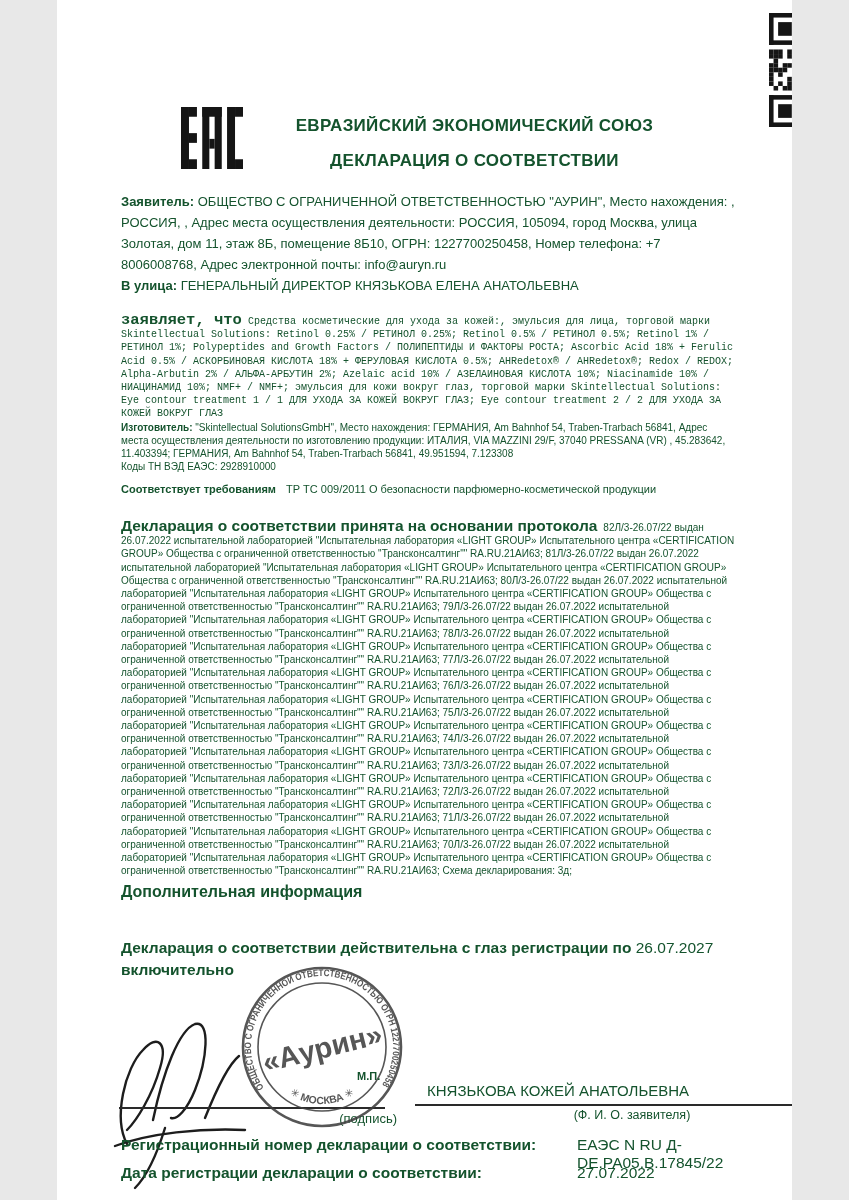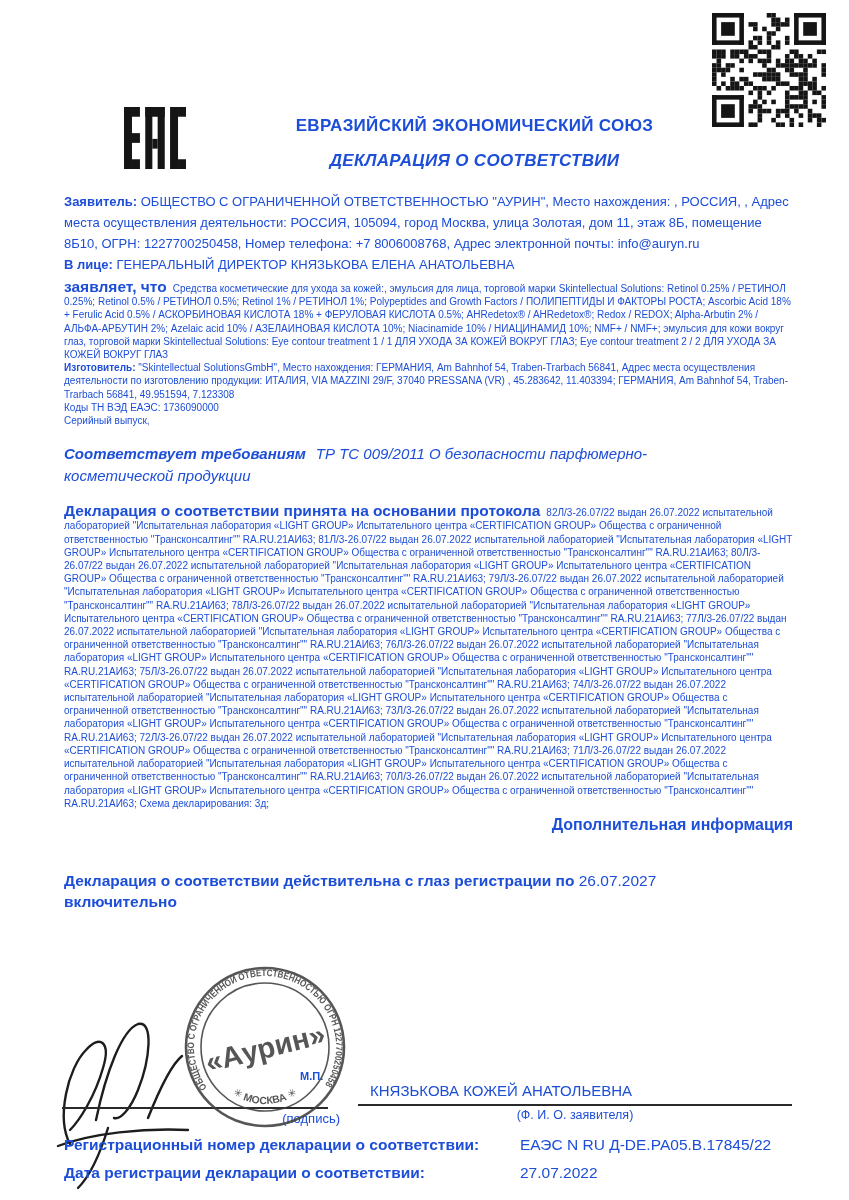--- a/index.html
+++ b/index.html
@@ -1,39 +1,39 @@
 <!DOCTYPE html>
 <html><head>
 <meta charset="utf-8">
 <style>
   html,body{margin:0;padding:0;background:#e8e8e8;}
   .page{
-    position:relative;width:849px;height:1200px;background:#ffffff;
-    font-family:"Liberation Sans","DejaVu Sans",sans-serif;color:#1d4ed8;
+    position:relative;width:735px;height:1200px;background:#ffffff;
+    font-family:"Liberation Sans","DejaVu Sans",sans-serif;color:#14532d;
     overflow:hidden;margin:0 auto;
   }
   
   .eac-logo{position:absolute;left:124px;top:102px;}
   .hdr-titles{position:absolute;left:170px;right:70px;top:116px;text-align:center;}
   .hdr-line1{font-size:17px;font-weight:bold;letter-spacing:.3px;}
-  .hdr-line2{font-size:17px;font-weight:bold;letter-spacing:.3px;margin-top:15px;font-style:italic;}
+  .hdr-line2{font-size:17px;font-weight:bold;letter-spacing:.3px;margin-top:15px;}
   .qr{position:absolute;left:712px;top:13px;width:114px;height:114px;}
   
   .content{position:absolute;left:64px;right:56px;top:191px;}
   .para{margin:0;font-size:13px;line-height:21px;}
   .para b{font-weight:bold;}
   .sm{font-size:10px;line-height:13.2px;}
-  .declares{margin-top:5px;}
+  .declares{margin-top:18px;font-family:Liberation Mono, monospace;}
   .lbl-big{font-size:15.5px;font-weight:bold;margin-right:6px;}
   .mfr{margin-top:0;}
   .line-sm{font-size:10px;line-height:13.2px;}
-  .compliance{margin-top:16px;max-width:690px;font-size:15px;line-height:21.5px;font-style:italic;}
+  .compliance{margin-top:6px;max-width:690px;font-size:11px;line-height:21.5px;}
   .compliance b{margin-right:10px;}
   .basis{margin-top:18px;}
-  .addinfo{margin:6px 0 0 0;font-size:16px;font-weight:bold;text-align:right;}
+  .addinfo{margin:6px 0 0 0;font-size:16px;font-weight:bold;}
   .validity{margin-top:36px;max-width:700px;font-size:15.5px;line-height:21.5px;}
   .validity .nrm{font-weight:normal;}
   
   .sig-svg{position:absolute;left:48px;top:968px;}
   .sig-line{position:absolute;left:62px;top:1107px;width:266px;border-top:2px solid #2a2a2a;}
   .sig-caption{position:absolute;left:90px;top:1111px;width:250px;text-align:right;font-size:13px;}
   .stamp{position:absolute;left:183px;top:965px;opacity:.88;}
   .mp{position:absolute;left:300px;top:1070px;font-size:11px;font-weight:bold;}
   .fio{position:absolute;left:370px;top:1082px;width:424px;font-size:15px;}
   .fio-line{position:absolute;left:358px;top:1104px;width:434px;border-top:2px solid #2a2a2a;}
@@ -291,28 +291,27 @@
         <rect x="68.40" y="109.44" width="4.56" height="4.56" fill="#151515"></rect>
         <rect x="77.52" y="109.44" width="4.56" height="4.56" fill="#151515"></rect>
         <rect x="86.64" y="109.44" width="4.56" height="4.56" fill="#151515"></rect>
         <rect x="104.88" y="109.44" width="4.56" height="4.56" fill="#151515"></rect>
       </svg></div>
 
   <div class="content">
 
     <p class="para"><b>Заявитель:</b> <span>ОБЩЕСТВО С ОГРАНИЧЕННОЙ ОТВЕТСТВЕННОСТЬЮ "АУРИН", Место нахождения: , РОССИЯ, , Адрес места осуществления деятельности: РОССИЯ, 105094, город Москва, улица Золотая, дом 11, этаж 8Б, помещение 8Б10, ОГРН: 1227700250458, Номер телефона: +7 8006008768, Адрес электронной почты: info@auryn.ru</span></p>
 
-    <p class="para"><b>В лице:</b> <span>ГЕНЕРАЛЬНЫЙ ДИРЕКТОР КНЯЗЬКОВА ЕЛЕНА АНАТОЛЬЕВНА</span></p>
+    <p class="para"><b>В улица:</b> <span>ГЕНЕРАЛЬНЫЙ ДИРЕКТОР КНЯЗЬКОВА ЕЛЕНА АНАТОЛЬЕВНА</span></p>
 
     <p class="para sm declares"><b class="lbl-big">заявляет, что</b><span>Средства косметические для ухода за кожей:, эмульсия для лица, торговой марки Skintellectual Solutions: Retinol 0.25% / РЕТИНОЛ 0.25%; Retinol 0.5% / РЕТИНОЛ 0.5%; Retinol 1% / РЕТИНОЛ 1%; Polypeptides and Growth Factors / ПОЛИПЕПТИДЫ И ФАКТОРЫ РОСТА; Ascorbic Acid 18% + Ferulic Acid 0.5% / АСКОРБИНОВАЯ КИСЛОТА 18% + ФЕРУЛОВАЯ КИСЛОТА 0.5%; AHRedetox® / AHRedetox®; Redox / REDOX; Alpha-Arbutin 2% / АЛЬФА-АРБУТИН 2%; Azelaic acid 10% / АЗЕЛАИНОВАЯ КИСЛОТА 10%; Niacinamide 10% / НИАЦИНАМИД 10%; NMF+ / NMF+; эмульсия для кожи вокруг глаз, торговой марки Skintellectual Solutions: Eye contour treatment 1 / 1 ДЛЯ УХОДА ЗА КОЖЕЙ ВОКРУГ ГЛАЗ; Eye contour treatment 2 / 2 ДЛЯ УХОДА ЗА КОЖЕЙ ВОКРУГ ГЛАЗ</span></p>
 
     <div class="line-sm mfr"><b>Изготовитель:</b> <span>"Skintellectual SolutionsGmbH", Место нахождения: ГЕРМАНИЯ, Am Bahnhof 54, Traben-Trarbach 56841, Адрес места осуществления деятельности по изготовлению продукции: ИТАЛИЯ, VIA MAZZINI 29/F, 37040 PRESSANA (VR) , 45.283642, 11.403394; ГЕРМАНИЯ, Am Bahnhof 54, Traben-Trarbach 56841, 49.951594, 7.123308</span></div>
 
-    <div class="line-sm">Коды ТН ВЭД ЕАЭС: 1736090000</div>
-    <div class="line-sm">Серийный выпуск,</div>
+    <div class="line-sm">Коды ТН ВЭД ЕАЭС: 2928910000</div>
 
     <p class="para compliance"><b>Соответствует требованиям</b><span>ТР ТС 009/2011 О безопасности парфюмерно-косметической продукции</span></p>
 
     <p class="para sm basis"><b class="lbl-big">Декларация о соответствии принята на основании протокола</b><span>82Л/3-26.07/22 выдан 26.07.2022 испытательной лабораторией "Испытательная лаборатория «LIGHT GROUP» Испытательного центра «CERTIFICATION GROUP» Общества с ограниченной ответственностью "Трансконсалтинг"" RA.RU.21АИ63; 81Л/3-26.07/22 выдан 26.07.2022 испытательной лабораторией "Испытательная лаборатория «LIGHT GROUP» Испытательного центра «CERTIFICATION GROUP» Общества с ограниченной ответственностью "Трансконсалтинг"" RA.RU.21АИ63; 80Л/3-26.07/22 выдан 26.07.2022 испытательной лабораторией "Испытательная лаборатория «LIGHT GROUP» Испытательного центра «CERTIFICATION GROUP» Общества с ограниченной ответственностью "Трансконсалтинг"" RA.RU.21АИ63; 79Л/3-26.07/22 выдан 26.07.2022 испытательной лабораторией "Испытательная лаборатория «LIGHT GROUP» Испытательного центра «CERTIFICATION GROUP» Общества с ограниченной ответственностью "Трансконсалтинг"" RA.RU.21АИ63; 78Л/3-26.07/22 выдан 26.07.2022 испытательной лабораторией "Испытательная лаборатория «LIGHT GROUP» Испытательного центра «CERTIFICATION GROUP» Общества с ограниченной ответственностью "Трансконсалтинг"" RA.RU.21АИ63; 77Л/3-26.07/22 выдан 26.07.2022 испытательной лабораторией "Испытательная лаборатория «LIGHT GROUP» Испытательного центра «CERTIFICATION GROUP» Общества с ограниченной ответственностью "Трансконсалтинг"" RA.RU.21АИ63; 76Л/3-26.07/22 выдан 26.07.2022 испытательной лабораторией "Испытательная лаборатория «LIGHT GROUP» Испытательного центра «CERTIFICATION GROUP» Общества с ограниченной ответственностью "Трансконсалтинг"" RA.RU.21АИ63; 75Л/3-26.07/22 выдан 26.07.2022 испытательной лабораторией "Испытательная лаборатория «LIGHT GROUP» Испытательного центра «CERTIFICATION GROUP» Общества с ограниченной ответственностью "Трансконсалтинг"" RA.RU.21АИ63; 74Л/3-26.07/22 выдан 26.07.2022 испытательной лабораторией "Испытательная лаборатория «LIGHT GROUP» Испытательного центра «CERTIFICATION GROUP» Общества с ограниченной ответственностью "Трансконсалтинг"" RA.RU.21АИ63; 73Л/3-26.07/22 выдан 26.07.2022 испытательной лабораторией "Испытательная лаборатория «LIGHT GROUP» Испытательного центра «CERTIFICATION GROUP» Общества с ограниченной ответственностью "Трансконсалтинг"" RA.RU.21АИ63; 72Л/3-26.07/22 выдан 26.07.2022 испытательной лабораторией "Испытательная лаборатория «LIGHT GROUP» Испытательного центра «CERTIFICATION GROUP» Общества с ограниченной ответственностью "Трансконсалтинг"" RA.RU.21АИ63; 71Л/3-26.07/22 выдан 26.07.2022 испытательной лабораторией "Испытательная лаборатория «LIGHT GROUP» Испытательного центра «CERTIFICATION GROUP» Общества с ограниченной ответственностью "Трансконсалтинг"" RA.RU.21АИ63; 70Л/3-26.07/22 выдан 26.07.2022 испытательной лабораторией "Испытательная лаборатория «LIGHT GROUP» Испытательного центра «CERTIFICATION GROUP» Общества с ограниченной ответственностью "Трансконсалтинг"" RA.RU.21АИ63; Схема декларирования: 3д;</span></p>
 
     <p class="addinfo">Дополнительная информация</p>
 
     <p class="para validity"><b>Декларация о соответствии действительна с глаз регистрации по</b> <span class="nrm">26.07.2027</span><br><b>включительно</b></p>
 
   </div>

